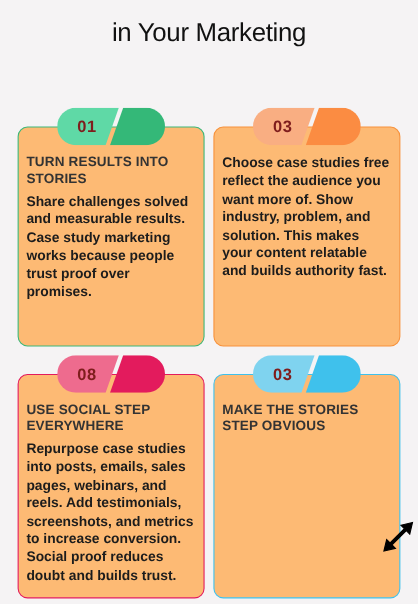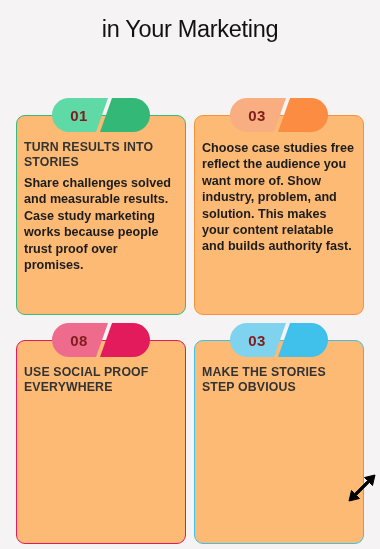--- a/index.html
+++ b/index.html
@@ -146,21 +146,22 @@
 
     <div class="cell c3 row2">
       <div class="badge">
         <svg viewBox="0 0 98 34" xmlns="http://www.w3.org/2000/svg">
           <path d="M17,0 H56 L44,34 H17 A17,17 0 0 1 17,0 Z" fill="#ee6b8e"></path>
           <path d="M60,0 H81 A17,17 0 0 1 81,34 H48 Z" fill="#e31b5d"></path>
         </svg>
         <span class="badge-num">08</span>
       </div>
       <div class="card">
-        <div class="card-title">USE SOCIAL PROOF EVERYWHERE</div>
+        <div class="card-title">USE SOCIAL STEP EVERYWHERE</div>
+        <div class="card-body">Repurpose case studies into posts, emails, sales pages, webinars, and reels. Add testimonials, screenshots, and metrics to increase conversion. Social proof reduces doubt and builds trust.</div>
       </div>
     </div>
 
     <div class="cell c4 row2">
       <div class="badge">
         <svg viewBox="0 0 98 34" xmlns="http://www.w3.org/2000/svg">
           <path d="M17,0 H56 L44,34 H17 A17,17 0 0 1 17,0 Z" fill="#7fd3ef"></path>
           <path d="M60,0 H81 A17,17 0 0 1 81,34 H48 Z" fill="#3fc1ec"></path>
         </svg>
         <span class="badge-num">03</span>

